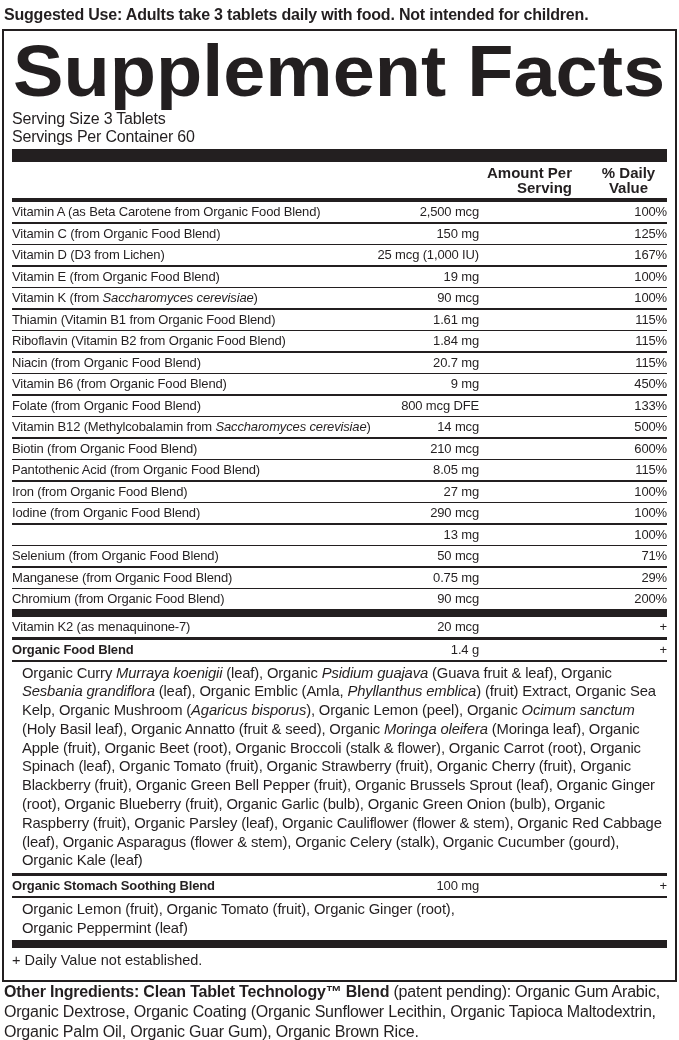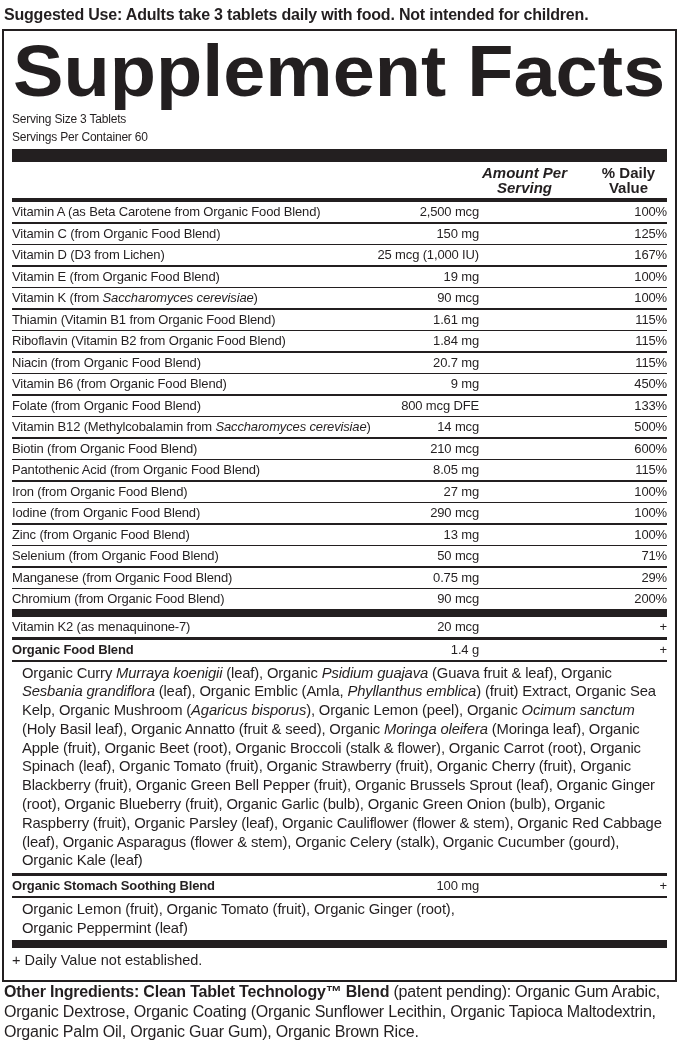--- a/index.html
+++ b/index.html
@@ -18,29 +18,29 @@
     font-weight: bold;
   }
   .suggested b { letter-spacing: -0.2px; }
   .panel {
     margin: 0 2px;
     border: 2px solid #231f20;
     padding: 2px 8px 0 8px;
     background: #fff;
   }
   .title-svg { display: block; margin-top: 1px; }
-  .serving { font-size: 12px; line-height: 18px; letter-spacing: -0.2px; }
+  .serving { font-size: 16px; line-height: 18px; letter-spacing: -0.2px; }
   .bar13 { height: 13px; background: #231f20; margin-top: 3px; }
   .bar8  { height: 8px;  background: #231f20; }
   .bar4  { height: 4px;  background: #231f20; }
   .sep-thin { height: 1.5px; background: #231f20; }
   .sep-med  { height: 3px;   background: #231f20; }
   .hdr { display: flex; font-weight: bold; font-size: 15px; line-height: 15px; padding: 3px 0 3px; }
   .hdr .sp { flex: 1; }
-  .hdr .ha { width: 175px; text-align: center; padding-left: 80px; font-style: italic; }
+  .hdr .ha { width: 175px; text-align: right; padding-left: 80px; }
   .hdr .hd { width: 95px;  text-align: center; padding-left: 18px; }
   .row { display: flex; align-items: flex-end; padding: 2px 0 2px; font-size: 13px; line-height: 16px; letter-spacing: -0.15px; }
   .row .n { white-space: nowrap; }
   .row .a { flex: 1; text-align: right; padding-right: 95px; white-space: nowrap; }
   .row .d { width: 93px; text-align: right; }
   .row.bold .n { font-weight: bold; }
   .blend-para {
     padding: 2px 0 3px 10px;
     font-size: 14.8px;
     line-height: 18.8px;
@@ -167,21 +167,20 @@
         <span class="d">100%</span>
       </div>
       <div class="sep-thin"></div>
       <div class="row">
         <span class="n">Iodine (from Organic Food Blend)</span>
         <span class="a">290 mcg</span>
         <span class="d">100%</span>
       </div>
       <div class="sep-thin"></div>
       <div class="row">
-        <span class="n">Zinc (from Organic Food Blend)</span>
         <span class="a">13 mg</span>
         <span class="d">100%</span>
       </div>
       <div class="sep-thin"></div>
       <div class="row">
         <span class="n">Selenium (from Organic Food Blend)</span>
         <span class="a">50 mcg</span>
         <span class="d">71%</span>
       </div>
       <div class="sep-thin"></div>

